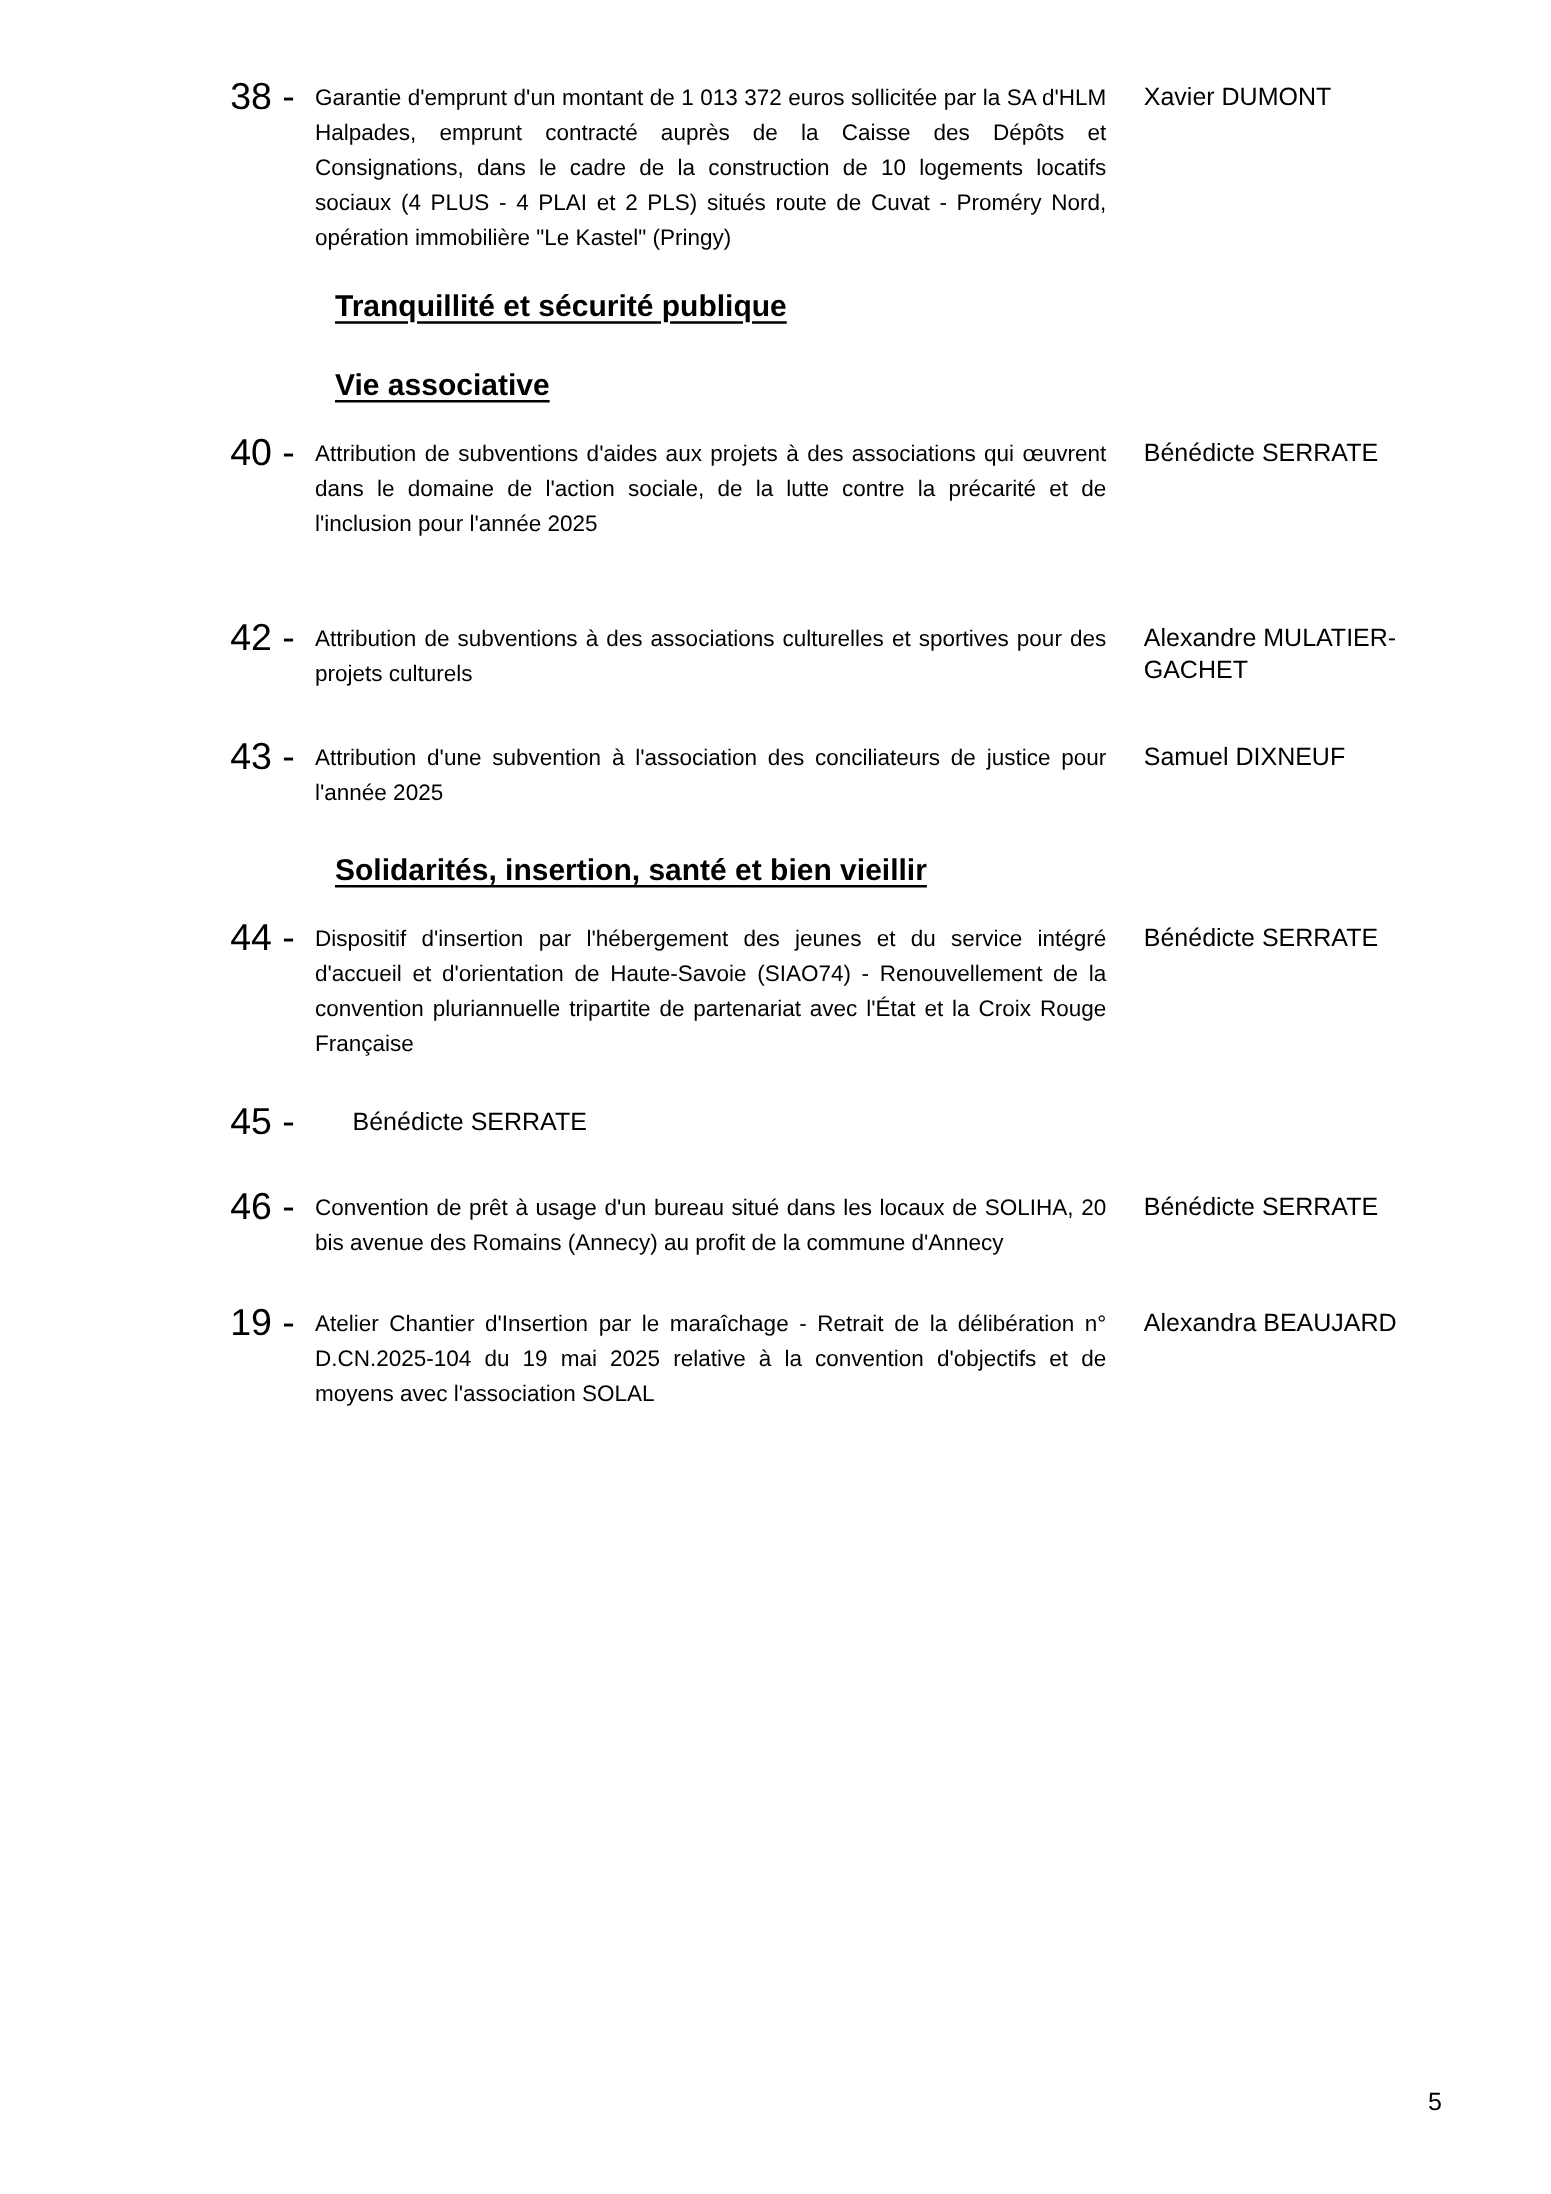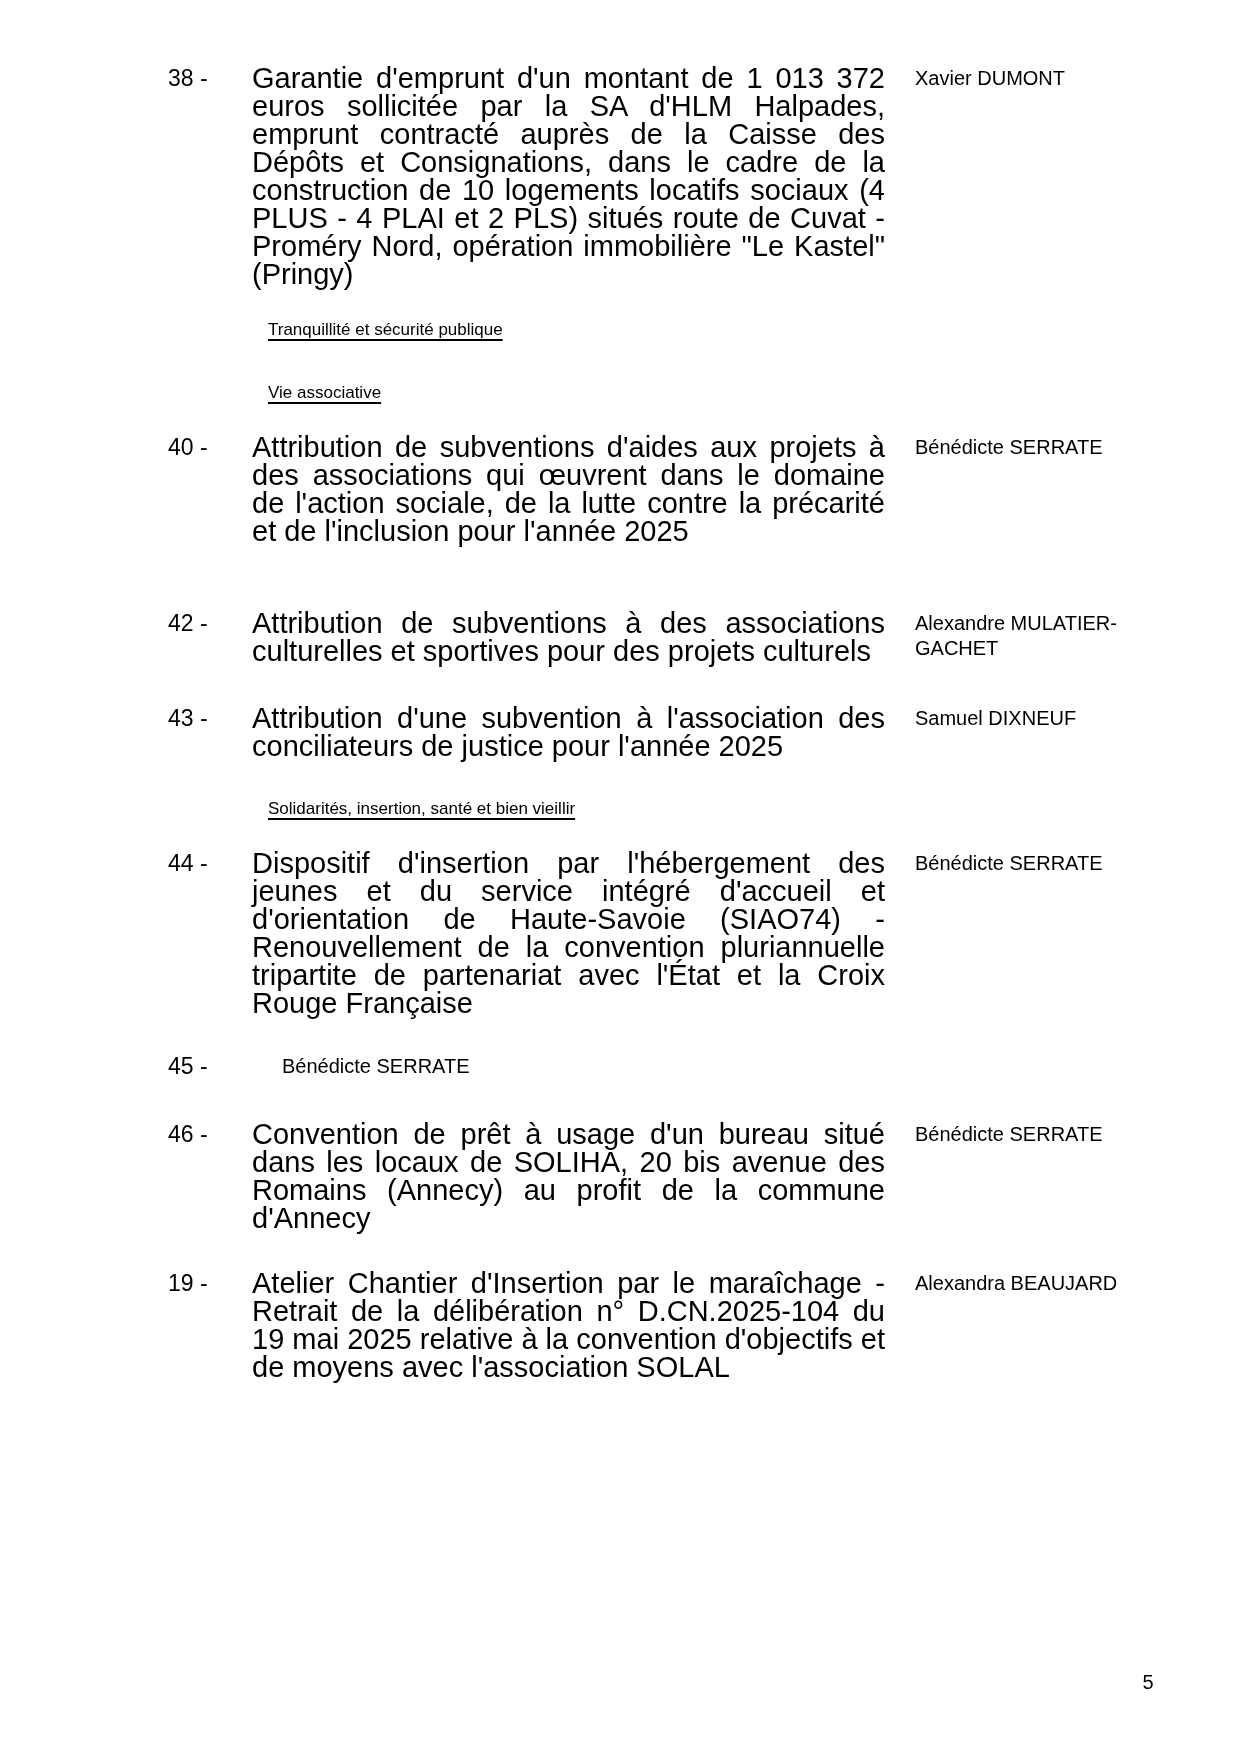--- a/index.html
+++ b/index.html
@@ -15,44 +15,45 @@
     padding-top: 64px;
   }
   .row-item {
     display: flex;
     align-items: flex-start;
     padding-left: 168px;
   }
   .num {
     width: 84px;
     flex: 0 0 84px;
-    font-size: 23px;
+    font-size: 30px;
     line-height: 28px;
     white-space: nowrap;
+    text-align: center;
   }
   .item-text {
     width: 633px;
     flex: 0 0 633px;
-    font-size: 29px;
+    font-size: 18px;
     line-height: 28px;
     text-align: justify;
   }
   .rapporteur {
     margin-left: 30px;
     width: 215px;
     flex: 0 0 215px;
     font-size: 20px;
     line-height: 25px;
     padding-top: 2px;
   }
   .section-heading {
     margin-left: 268px;
-    font-size: 17px;
+    font-size: 24px;
     line-height: 28px;
-    font-weight: normal;
+    font-weight: bold;
     text-decoration: underline;
     text-underline-offset: 4px;
     text-decoration-thickness: 2px;
   }
   .page-number {
     position: absolute;
     left: 1133px;
     top: 1670px;
     width: 30px;
     text-align: center;

